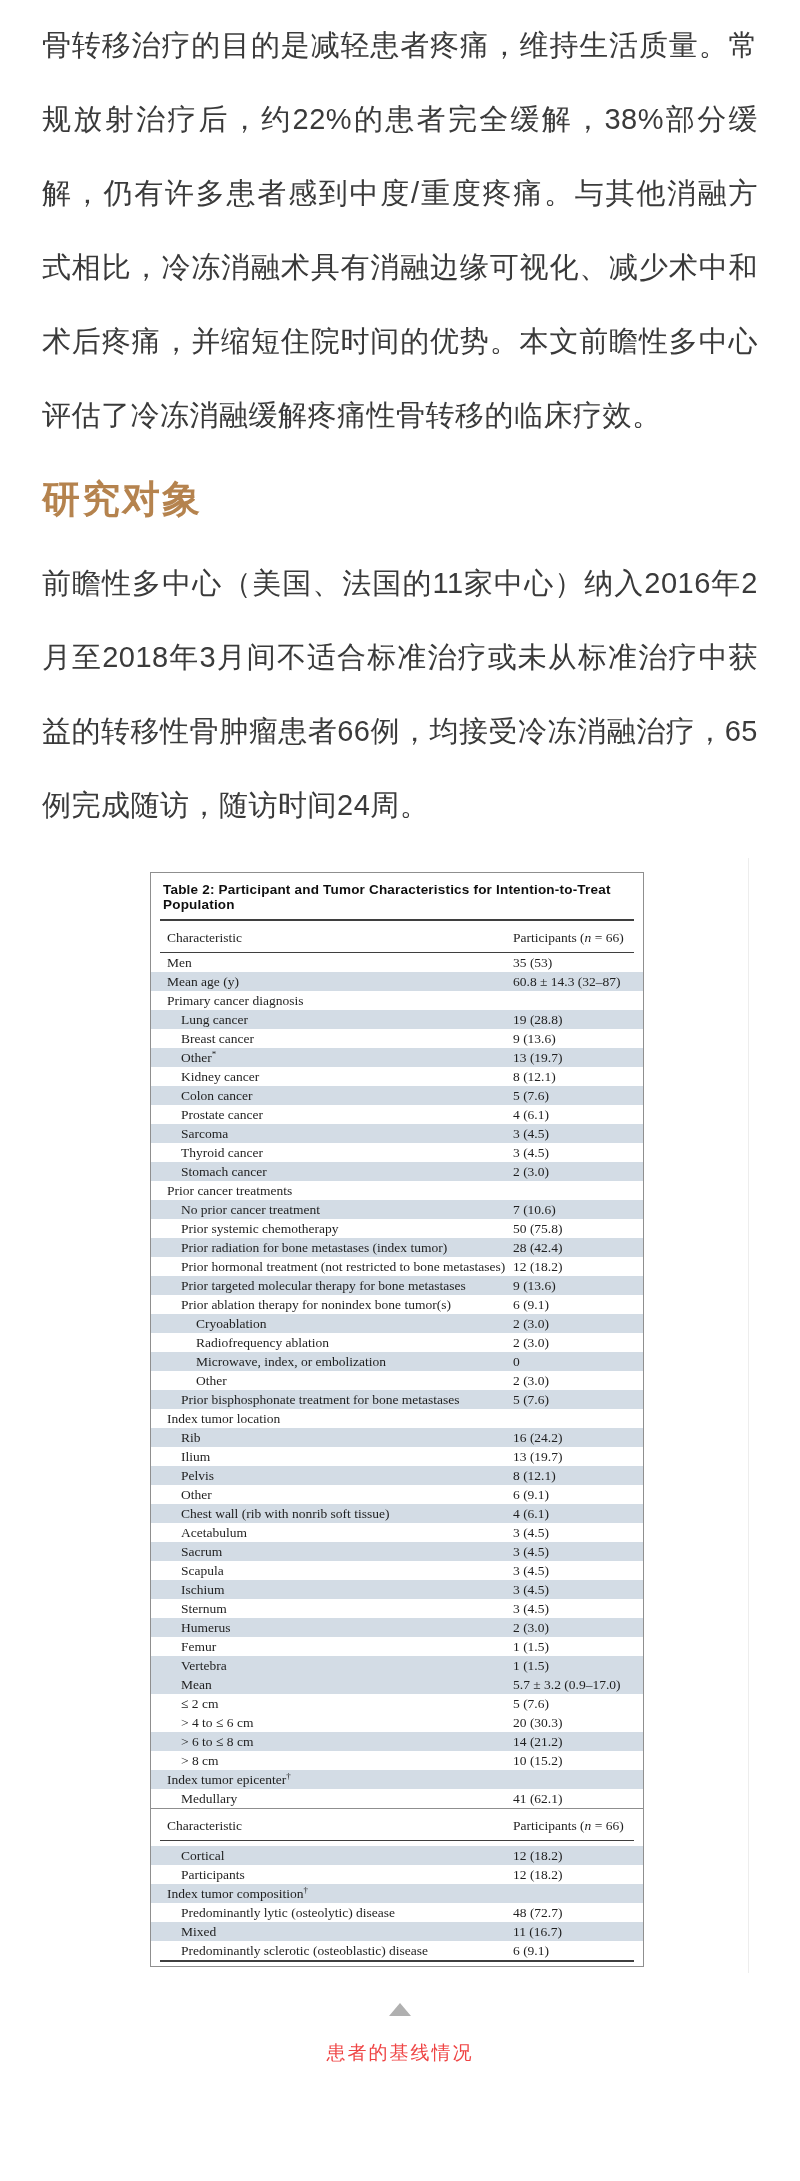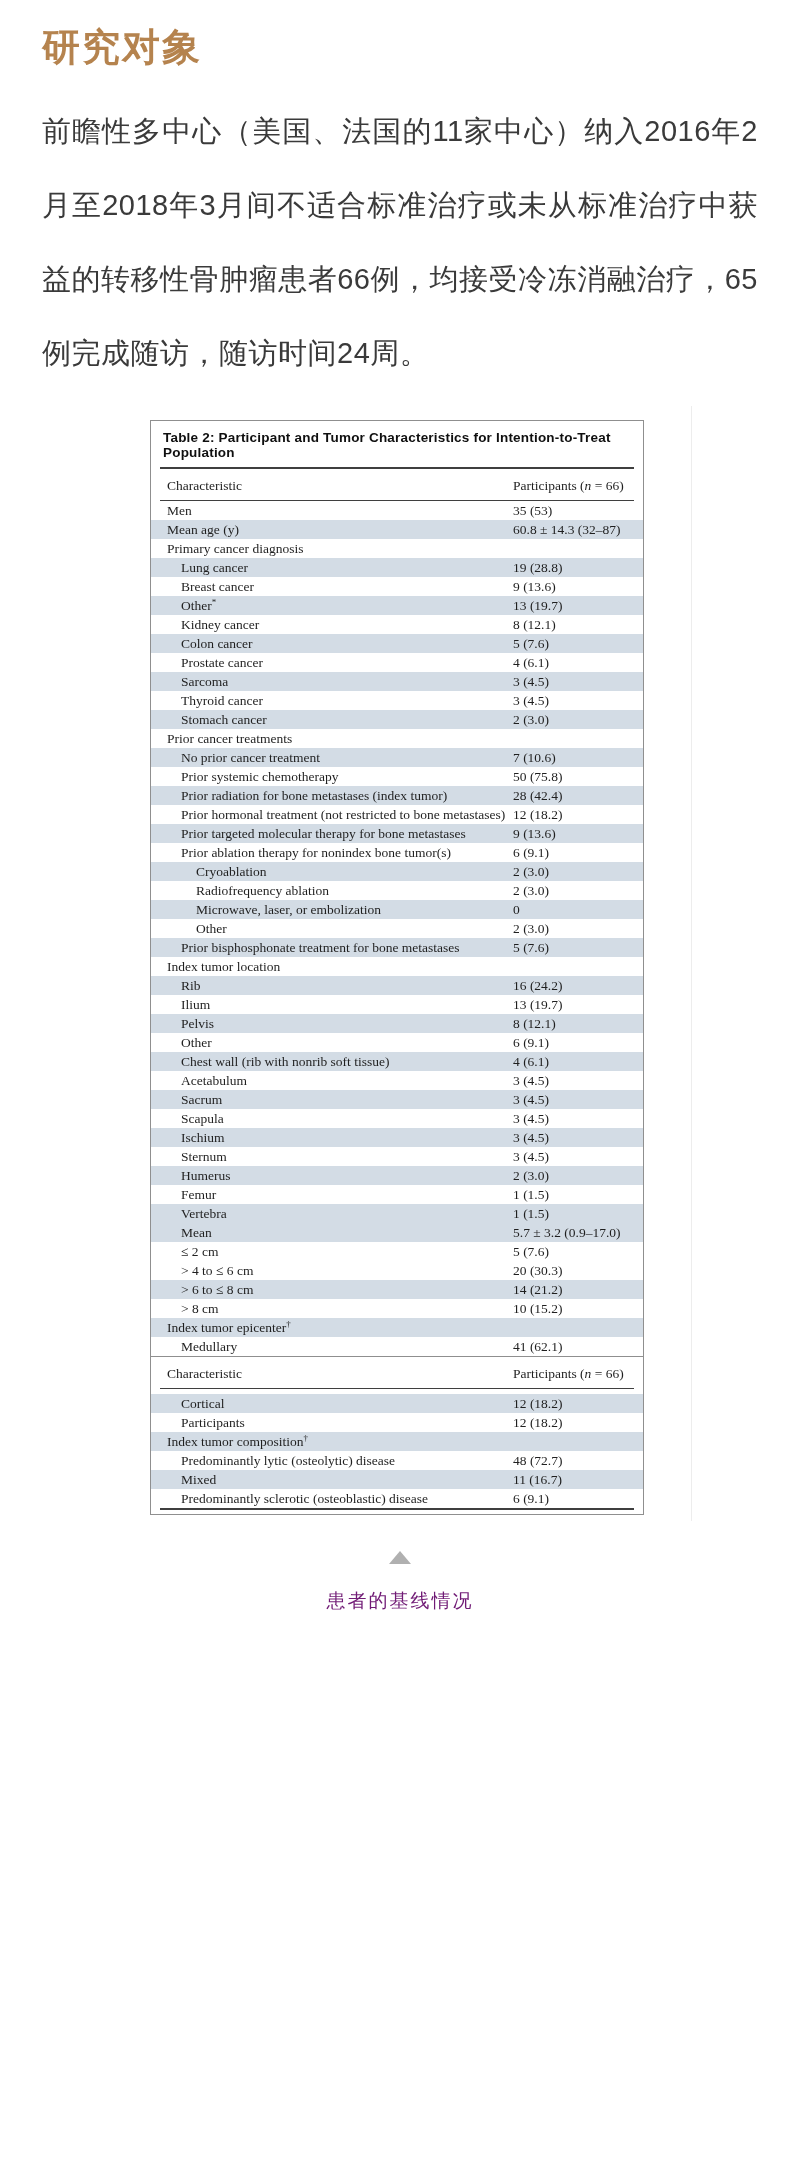--- a/index.html
+++ b/index.html
@@ -29,21 +29,21 @@
     font-size:38px;
     line-height:1.15;
     color:#b5834e;
     margin:26px 0 0 0;
     letter-spacing:2px;
   }
 
   
   .table-figure {
     margin:16px 0 0 108px;
-    width:542px;
+    width:599px;
     padding:14px 0 6px 0;
     border-right:1px solid #ededed;
     box-sizing:border-box;
   }
   .tbox {
     width:494px;
     box-sizing:border-box;
     border:1px solid #8f8f8f;
     background:#ffffff;
     font-family:"Liberation Serif", serif;
@@ -79,30 +79,31 @@
   .triangle-up {
     width:0; height:0;
     border-left:11px solid transparent;
     border-right:11px solid transparent;
     border-bottom:13px solid #b0b0b0;
     margin:0 auto;
   }
   .footer-caption {
     margin-top:24px;
     font-size:19px;
-    color:#701a75;
+    color:#ef4444;
     letter-spacing:2px;
     padding-bottom:30px;
   }
 </style>
 </head>
 <body>
 
 <main class="content">
 
+  <p class="cn-para intro-para">骨转移治疗的目的是减轻患者疼痛，维持生活质量。常规放射治疗后，约22%的患者完全缓解，38%部分缓解，仍有许多患者感到中度/重度疼痛。与其他消融方式相比，冷冻消融术具有消融边缘可视化、减少术中和术后疼痛，并缩短住院时间的优势。本文前瞻性多中心评估了冷冻消融缓解疼痛性骨转移的临床疗效。</p>
 
   <h2 class="section-heading">研究对象</h2>
 
   <p class="cn-para study-para">前瞻性多中心（美国、法国的11家中心）纳入2016年2月至2018年3月间不适合标准治疗或未从标准治疗中获益的转移性骨肿瘤患者66例，均接受冷冻消融治疗，65例完成随访，随访时间24周。</p>
 
   <figure class="table-figure" style="margin-left:108px;">
     <div class="tbox">
 
       <div class="ttitle">Table 2: Participant and Tumor Characteristics for Intention-to-Treat Population</div>
       <div class="rule thick"></div>
@@ -192,21 +193,21 @@
           </div>
           <div class="tr indent2 shaded">
             <div class="td label"><span>Cryoablation</span></div>
             <div class="td value">2 (3.0)</div>
           </div>
           <div class="tr indent2">
             <div class="td label"><span>Radiofrequency ablation</span></div>
             <div class="td value">2 (3.0)</div>
           </div>
           <div class="tr indent2 shaded">
-            <div class="td label"><span>Microwave, laser, or embolization</span></div>
+            <div class="td label"><span>Microwave, index, or embolization</span></div>
             <div class="td value">0</div>
           </div>
           <div class="tr indent2">
             <div class="td label"><span>Other</span></div>
             <div class="td value">2 (3.0)</div>
           </div>
           <div class="tr indent1 shaded">
             <div class="td label"><span>Prior bisphosphonate treatment for bone metastases</span></div>
             <div class="td value">5 (7.6)</div>
           </div>

